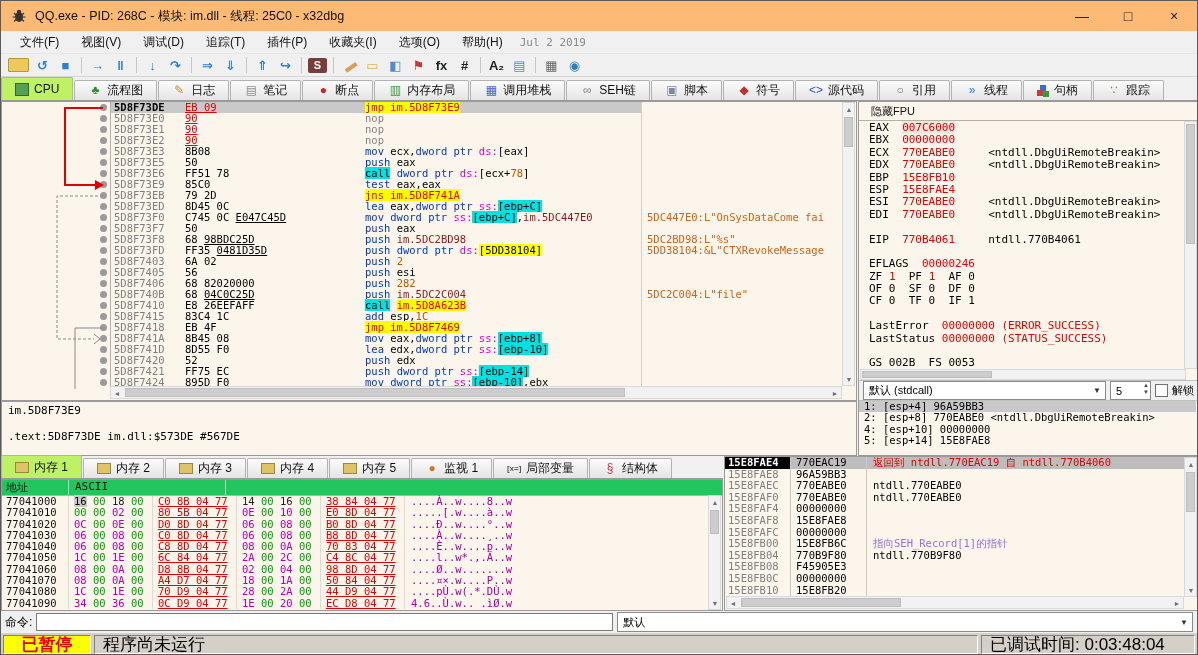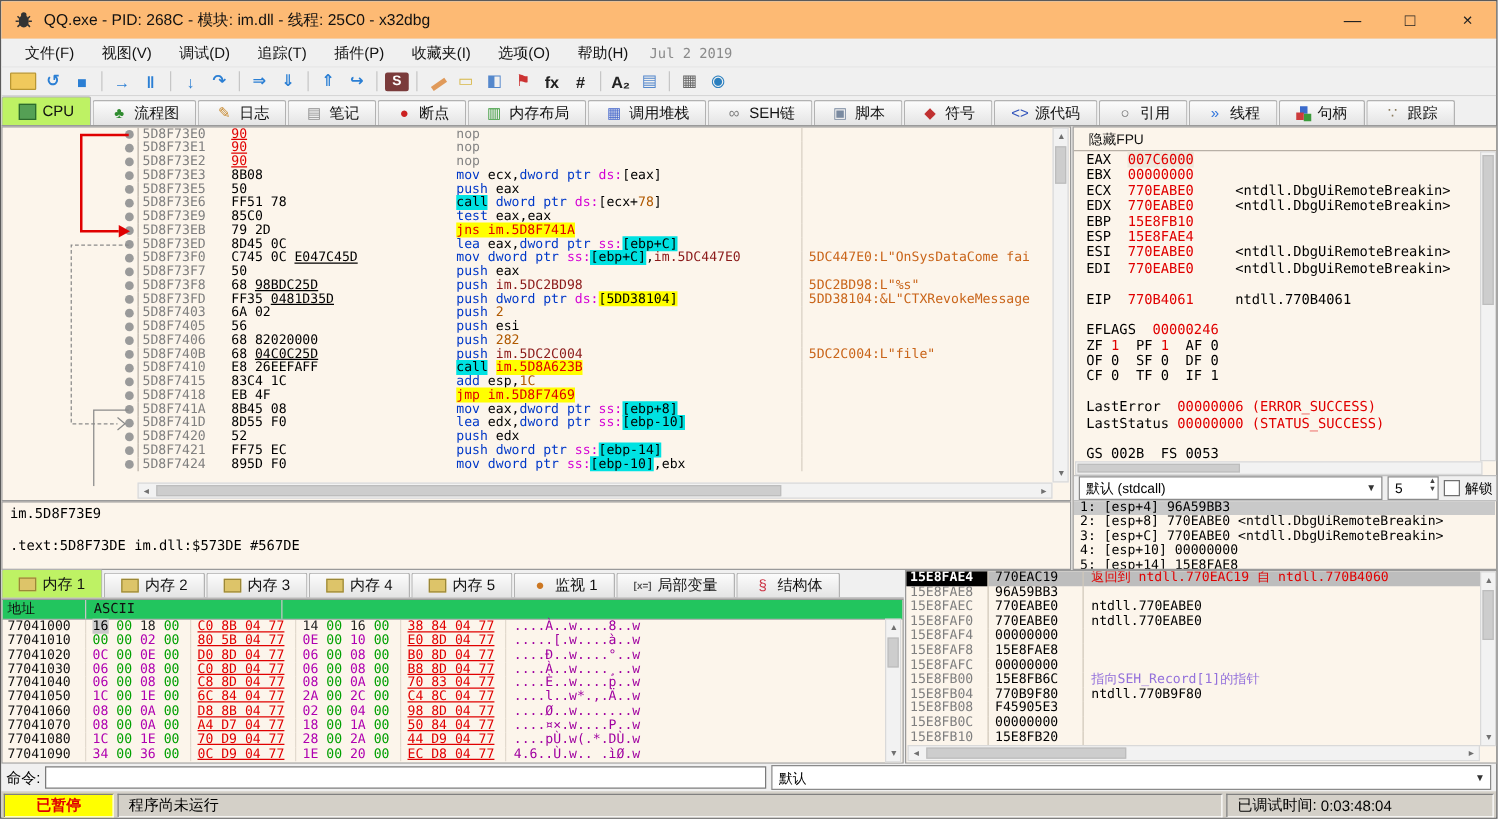--- a/index.html
+++ b/index.html
@@ -128,21 +128,21 @@
   #stackvscroll{right:1px;top:0;width:13px;height:140px}
   #stackhscroll{left:1px;bottom:1px;width:458px;height:13px}
   
   #cmdbar{position:absolute;left:0;top:610px;width:100%;height:22px;background:#f0f0f0;
           display:flex;align-items:center;padding:0 4px;box-sizing:border-box;gap:4px}
   #cmdlabel{font-size:12px}
   #cmdinput{flex:1;height:16px;border:1px solid #7a7a7a;background:#fff;font-size:11px;padding:0 3px}
   #cmdcombo{width:62px;height:18px}
   #statusbar{position:absolute;left:0;top:632px;width:100%;height:23px;background:#d4d0c8;
              display:flex;align-items:center;padding:0 2px;box-sizing:border-box;gap:3px}
-  .stcell{height:17px;display:flex;align-items:center;padding:0 8px;font-size:12px;
+  .stcell{height:17px;display:flex;align-items:center;padding:0 8px;font-size:17px;
           border:1px solid;border-color:#808080 #fff #fff #808080}
   #st-state{background:#ffff00;color:#e00000;font-weight:bold;width:70px;justify-content:center}
   #st-msg{flex:1}
   #st-time{width:196px}
 </style>
 </head>
 <body>
 
 <div class="titlebar">
   <svg class="appicon" viewBox="0 0 16 16">
@@ -263,20 +263,21 @@
       <span>句柄</span>
     </div>
     <div class="tab">
       <span class="tabico" style="color: rgb(138, 122, 90);">∵</span>
       <span>跟踪</span>
     </div>
   </div>
 
 <div class="pane" id="disasm">
   <div id="disrows">
+      <div class="drow sel"><span class="d-gut"><span class="bp-dot"></span></span><span class="d-addr mono">5D8F73DE</span><span class="d-bytes mono"><span class="by-ru">EB 09</span></span><span class="d-instr mono"><span class="tk-jmp">jmp im.5D8F73E9</span></span><span class="d-cmt mono"></span></div>
       <div class="drow"><span class="d-gut"><span class="bp-dot"></span></span><span class="d-addr mono">5D8F73E0</span><span class="d-bytes mono"><span class="by-ru">90</span></span><span class="d-instr mono"><span class="tk-nop">nop</span></span><span class="d-cmt mono"></span></div>
       <div class="drow"><span class="d-gut"><span class="bp-dot"></span></span><span class="d-addr mono">5D8F73E1</span><span class="d-bytes mono"><span class="by-ru">90</span></span><span class="d-instr mono"><span class="tk-nop">nop</span></span><span class="d-cmt mono"></span></div>
       <div class="drow"><span class="d-gut"><span class="bp-dot"></span></span><span class="d-addr mono">5D8F73E2</span><span class="d-bytes mono"><span class="by-ru">90</span></span><span class="d-instr mono"><span class="tk-nop">nop</span></span><span class="d-cmt mono"></span></div>
       <div class="drow"><span class="d-gut"><span class="bp-dot"></span></span><span class="d-addr mono">5D8F73E3</span><span class="d-bytes mono"><span class="by-b">8B08</span></span><span class="d-instr mono"><span class="tk-mn">mov</span><span class="tk-t"> </span><span class="tk-reg">ecx</span><span class="tk-t">,</span><span class="tk-mn">dword ptr </span><span class="tk-seg">ds:</span><span class="tk-t">[eax]</span></span><span class="d-cmt mono"></span></div>
       <div class="drow"><span class="d-gut"><span class="bp-dot"></span></span><span class="d-addr mono">5D8F73E5</span><span class="d-bytes mono"><span class="by-b">50</span></span><span class="d-instr mono"><span class="tk-mn">push</span><span class="tk-t"> </span><span class="tk-reg">eax</span></span><span class="d-cmt mono"></span></div>
       <div class="drow"><span class="d-gut"><span class="bp-dot"></span></span><span class="d-addr mono">5D8F73E6</span><span class="d-bytes mono"><span class="by-b">FF51 78</span></span><span class="d-instr mono"><span class="tk-call">call</span><span class="tk-t"> </span><span class="tk-mn">dword ptr </span><span class="tk-seg">ds:</span><span class="tk-t">[ecx+</span><span class="tk-imm">78</span><span class="tk-t">]</span></span><span class="d-cmt mono"></span></div>
       <div class="drow"><span class="d-gut"><span class="bp-dot"></span></span><span class="d-addr mono">5D8F73E9</span><span class="d-bytes mono"><span class="by-b">85C0</span></span><span class="d-instr mono"><span class="tk-mn">test</span><span class="tk-t"> </span><span class="tk-reg">eax</span><span class="tk-t">,</span><span class="tk-reg">eax</span></span><span class="d-cmt mono"></span></div>
       <div class="drow"><span class="d-gut"><span class="bp-dot"></span></span><span class="d-addr mono">5D8F73EB</span><span class="d-bytes mono"><span class="by-b">79 2D</span></span><span class="d-instr mono"><span class="tk-jmp">jns im.5D8F741A</span></span><span class="d-cmt mono"></span></div>
       <div class="drow"><span class="d-gut"><span class="bp-dot"></span></span><span class="d-addr mono">5D8F73ED</span><span class="d-bytes mono"><span class="by-b">8D45 0C</span></span><span class="d-instr mono"><span class="tk-mn">lea</span><span class="tk-t"> </span><span class="tk-reg">eax</span><span class="tk-t">,</span><span class="tk-mn">dword ptr </span><span class="tk-seg">ss:</span><span class="tk-stk">[ebp+C]</span></span><span class="d-cmt mono"></span></div>
       <div class="drow"><span class="d-gut"><span class="bp-dot"></span></span><span class="d-addr mono">5D8F73F0</span><span class="d-bytes mono"><span class="by-b">C745 0C </span><span class="by-u">E047C45D</span></span><span class="d-instr mono"><span class="tk-mn">mov</span><span class="tk-t"> </span><span class="tk-mn">dword ptr </span><span class="tk-seg">ss:</span><span class="tk-stk">[ebp+C]</span><span class="tk-t">,</span><span class="tk-mod">im.5DC447E0</span></span><span class="d-cmt mono">5DC447E0:L"OnSysDataCome fai</span></div>
@@ -333,21 +334,21 @@
       <div class="rline"><span class="rk">ESI  </span><span class="rr">770EABE0</span><span class="rk">     &lt;ntdll.DbgUiRemoteBreakin&gt;</span></div>
       <div class="rline"><span class="rk">EDI  </span><span class="rr">770EABE0</span><span class="rk">     &lt;ntdll.DbgUiRemoteBreakin&gt;</span></div>
       <div class="rline">&nbsp;</div>
       <div class="rline"><span class="rk">EIP  </span><span class="rr">770B4061</span><span class="rk">     ntdll.770B4061</span></div>
       <div class="rline">&nbsp;</div>
       <div class="rline"><span class="rk">EFLAGS  </span><span class="rr">00000246</span></div>
       <div class="rline"><span class="rk">ZF </span><span class="rr">1</span><span class="rk">  PF </span><span class="rr">1</span><span class="rk">  AF 0</span></div>
       <div class="rline"><span class="rk">OF 0  SF 0  DF 0</span></div>
       <div class="rline"><span class="rk">CF 0  TF 0  IF 1</span></div>
       <div class="rline">&nbsp;</div>
-      <div class="rline"><span class="rk">LastError  </span><span class="rr">00000006 (ERROR_SUCCESS)</span></div>
+      <div class="rline"><span class="rk">LastError  </span><span class="rr">00000000 (ERROR_SUCCESS)</span></div>
       <div class="rline"><span class="rk">LastStatus </span><span class="rr">00000000 (STATUS_SUCCESS)</span></div>
       <div class="rline">&nbsp;</div>
       <div class="rline"><span class="rk">GS 002B  FS 0053</span></div>
     </div>
   <div class="sb" id="regvscroll">
     <div class="sb-thumb" style="left:1px;top:2px;width:9px;height:120px"></div>
   </div>
   <div class="sb" id="reghscroll">
     <div class="sb-thumb" style="left:1px;top:1px;width:130px;height:7px"></div>
   </div>
@@ -359,21 +360,20 @@
     <div class="spin">
       <span>5</span>
       <span class="ud">▲<br>▼</span>
     </div>
     <span class="chkbox"></span>
     <span class="chklabel">解锁</span>
   </div>
   <div id="arglines" class="mono">
       <div class="argline sel">1: [esp+4] 96A59BB3</div>
       <div class="argline">2: [esp+8] 770EABE0 &lt;ntdll.DbgUiRemoteBreakin&gt;</div>
-      <div class="argline">3: [esp+C] 770EABE0 &lt;ntdll.DbgUiRemoteBreakin&gt;</div>
       <div class="argline">4: [esp+10] 00000000</div>
       <div class="argline">5: [esp+14] 15E8FAE8</div>
     </div>
 </div>
 
 <div id="memtabs">
     <div class="tab active">
       <span class="tabico icon-dump"></span>
       <span>内存 1</span>
     </div>

